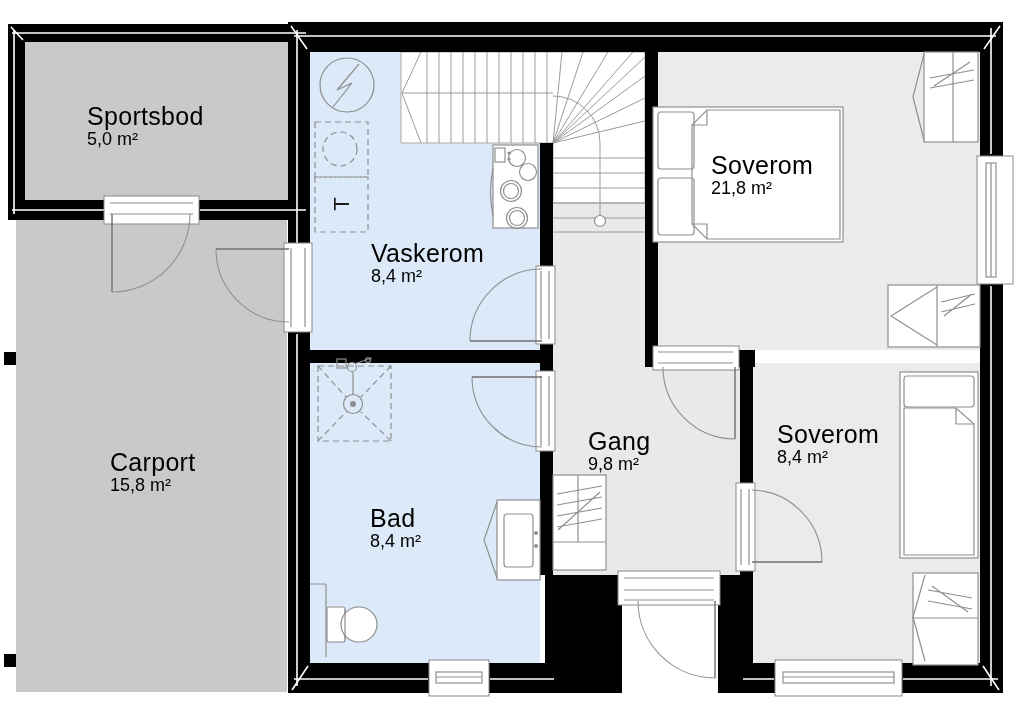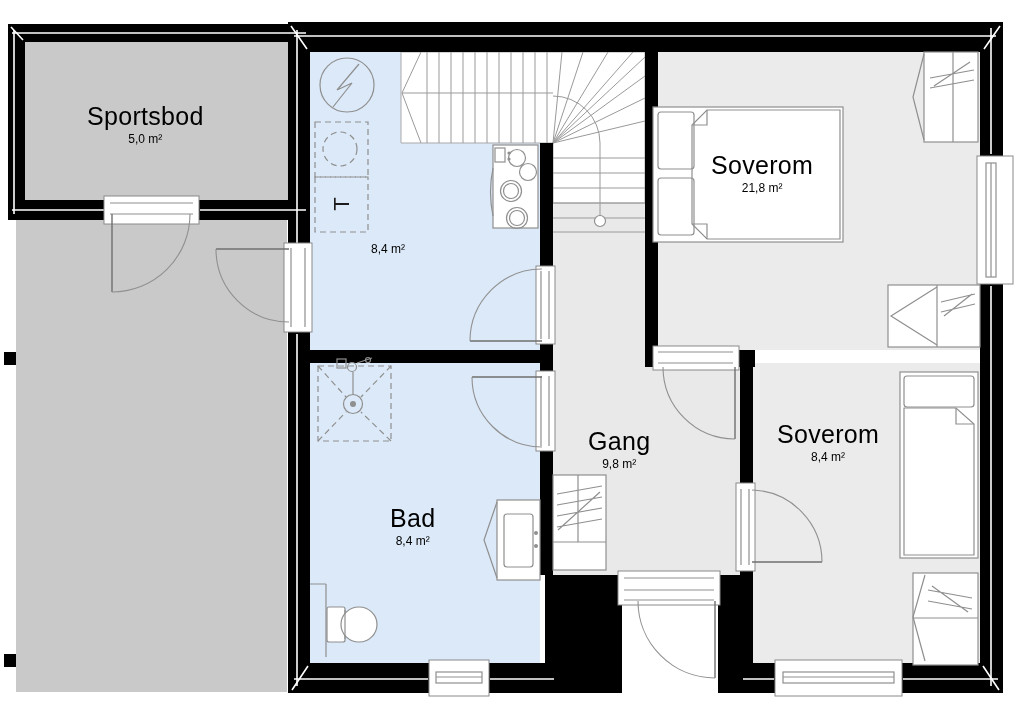--- a/index.html
+++ b/index.html
@@ -1,21 +1,21 @@
 <!DOCTYPE html>
 <html style="--c-background: #ffffff; --c-wall: #000000; --c-storage: #c9c9c9; --c-wet: #dce9f8; --c-room: #ebebeb; --c-hall: #e9e9e9; --c-stair: #ffffff; --c-furniture_line: #8f8f8f; --c-text: #000000;"><head>
 <meta charset="utf-8">
 <style>
   html,body{margin:0;padding:0;background:#ffffff;}
   .plan{position:relative;width:1018px;height:720px;background:var(--c-background,#fff);
         font-family:"Liberation Sans",sans-serif;overflow:hidden;}
   .plan svg{position:absolute;left:0;top:0;}
-  .room-label{position:absolute;color:var(--c-text,#000);pointer-events:none;text-align:center;}
+  .room-label{position:absolute;color:var(--c-text,#000);pointer-events:none;}
   .room-name{font-size:25px;line-height:27px;letter-spacing:.3px;}
-  .room-area{font-size:12px;line-height:15px;margin-top:2px;}
+  .room-area{font-size:18px;line-height:15px;margin-top:2px;}
   .wallfill{fill:var(--c-wall,#000);}
   .floor-storage{fill:var(--c-storage,#c9c9c9);}
   .floor-wet{fill:var(--c-wet,#dce9f8);}
   .floor-room{fill:var(--c-room,#ebebeb);}
   .floor-hall{fill:var(--c-hall,#e9e9e9);}
   .floor-stair{fill:var(--c-stair,#fff);stroke:#a9a9a9;stroke-width:1;}
   .cavity{stroke:#fff;stroke-width:1.6;fill:none;}
   .fline{stroke:var(--c-furniture_line,#8f8f8f);stroke-width:1.2;fill:none;}
   .ffill{stroke:var(--c-furniture_line,#8f8f8f);stroke-width:1.2;fill:#fff;}
   .dashed{stroke-dasharray:6 4;}
@@ -250,24 +250,29 @@
       <path class="fline" d="M928,590L972,598 M928,601L972,609 M932,586L968,612"></path>
       <path class="fline" d="M925,575 L913,617 L925,661"></path>
     </g>
   </g>
 </svg>
 
   <div class="room-label" style="left:87px;top:103px">
     <div class="room-name">Sportsbod</div>
     <div class="room-area">5,0 m²</div>
   </div>
+  <div class="room-label" style="left:110px;top:449px">
+    <div class="room-name">Carport</div>
+    <div class="room-area">15,8 m²</div>
+  </div>
   <div class="room-label" style="left:371px;top:240px">
+    <div class="room-name">Vaskerom</div>
     <div class="room-area">8,4 m²</div>
   </div>
-  <div class="room-label" style="left:390px;top:505px">
+  <div class="room-label" style="left:370px;top:505px">
     <div class="room-name">Bad</div>
     <div class="room-area">8,4 m²</div>
   </div>
   <div class="room-label" style="left:588px;top:428px">
     <div class="room-name">Gang</div>
     <div class="room-area">9,8 m²</div>
   </div>
   <div class="room-label" style="left:711px;top:152px">
     <div class="room-name">Soverom</div>
     <div class="room-area">21,8 m²</div>

